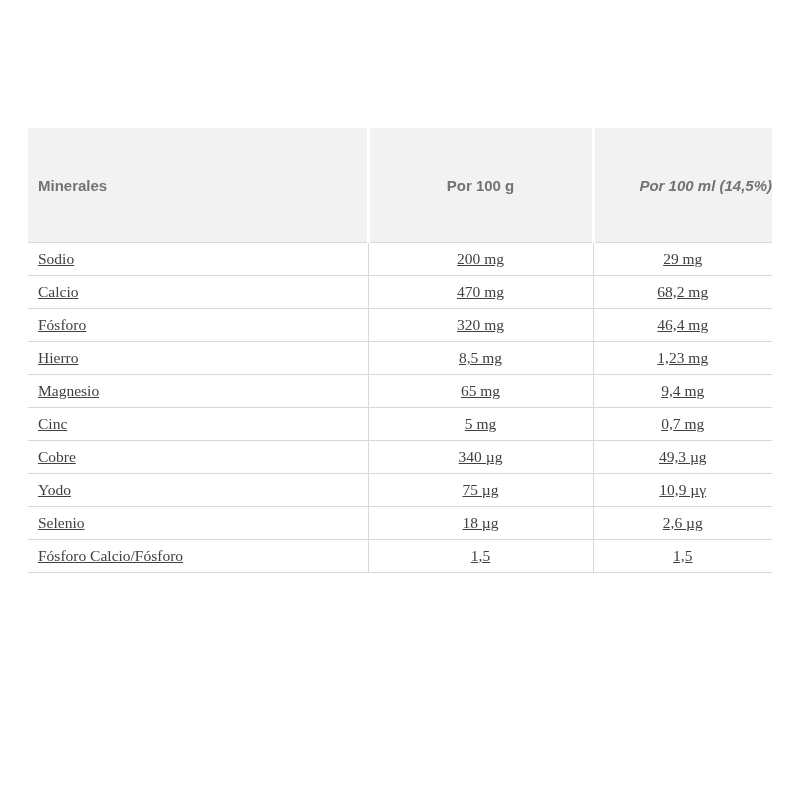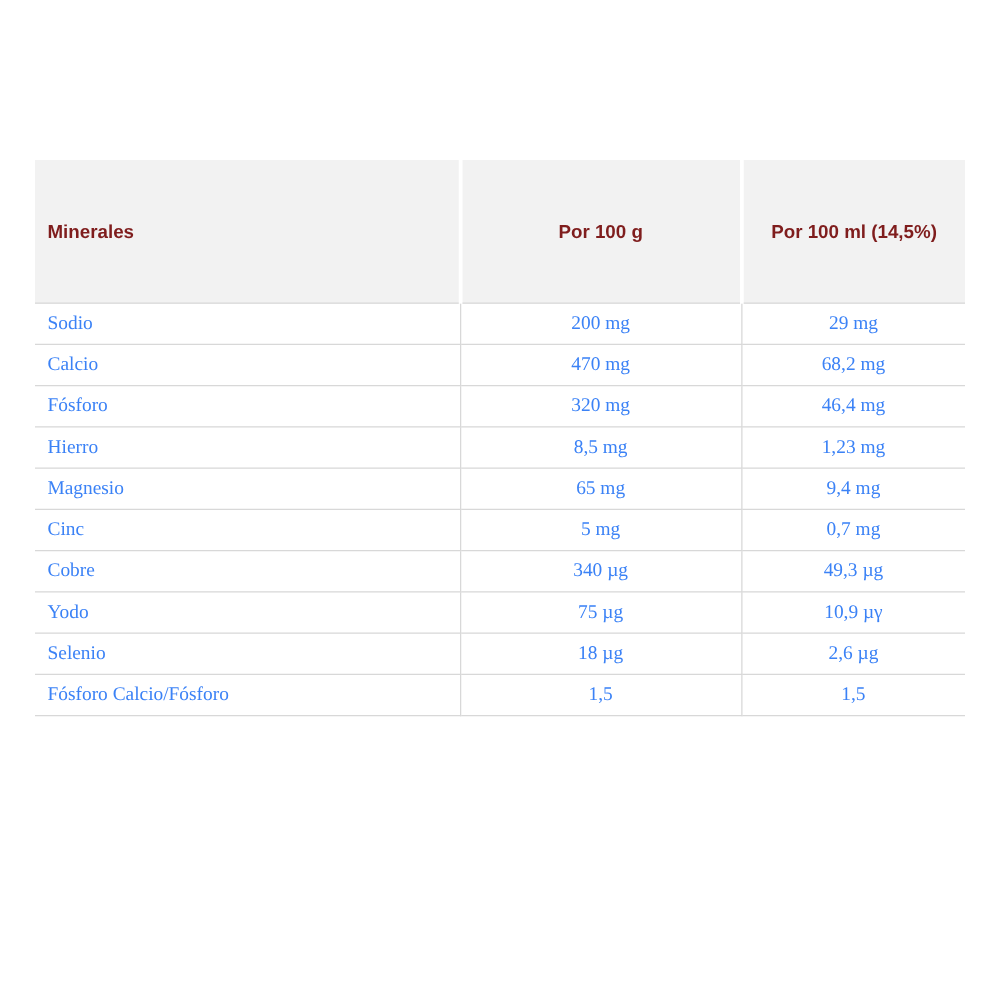--- a/index.html
+++ b/index.html
@@ -34,45 +34,47 @@
   table.nutrition col.c0 { width: 340px; }
   table.nutrition col.c1 { width: 225px; }
   table.nutrition col.c2 { width: 179px; }
 
   thead th {
     background: #f2f2f2;
     height: 114px;
     font-family: "Liberation Sans", sans-serif;
     font-weight: bold;
     font-size: 15px;
-    color: #7f1d1d;
+    color: #737373;
     vertical-align: middle;
     padding: 0;
     border: 0;
   }
   thead th.h0 {
     text-align: left;
     padding-left: 10px;
     border-right: 3px solid #ffffff;
   }
   thead th.h1 {
     text-align: center;
     border-right: 3px solid #ffffff;
   }
   thead th.h2 {
-    text-align: center;
+    text-align: right;
+    font-style: italic;
   }
 
   tbody td {
     height: 32px;
     font-size: 15.5px;
-    color: #3b82f6;
+    color: #404040;
     padding: 0;
     border-bottom: 1px solid #d8d8d8;
     vertical-align: middle;
+    text-decoration: underline;
   }
   tbody tr:first-child td {
     border-top: 1px solid #d8d8d8;
   }
   tbody td.c0 {
     text-align: left;
     padding-left: 10px;
     border-right: 1px solid #d8d8d8;
   }
   tbody td.c1 {

